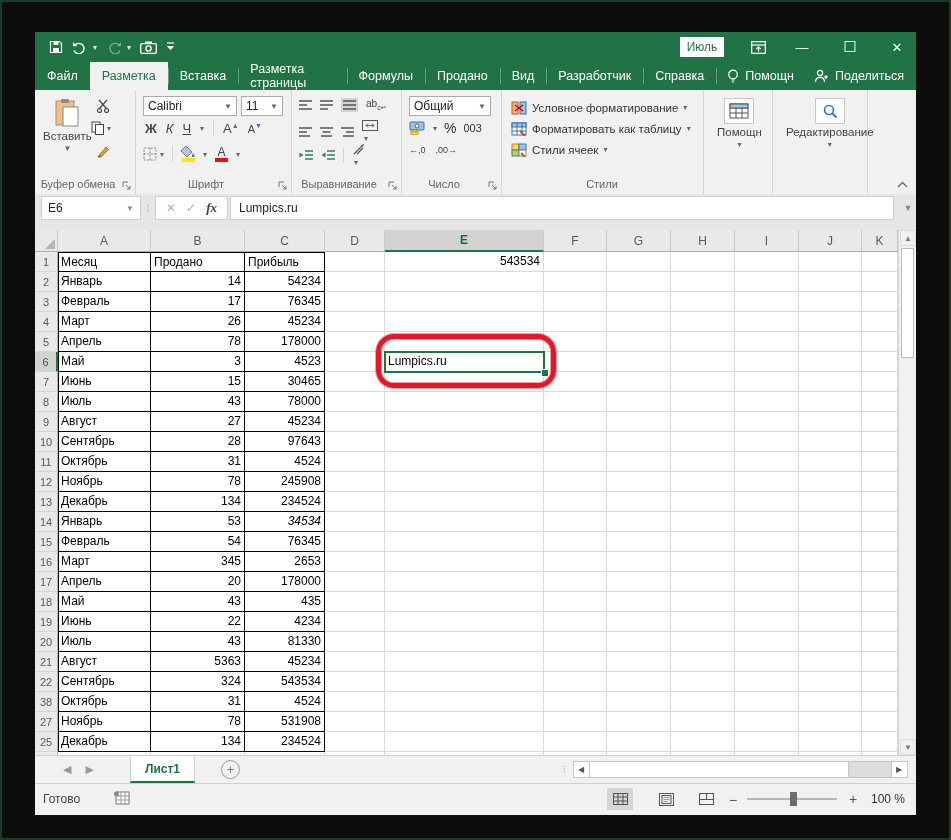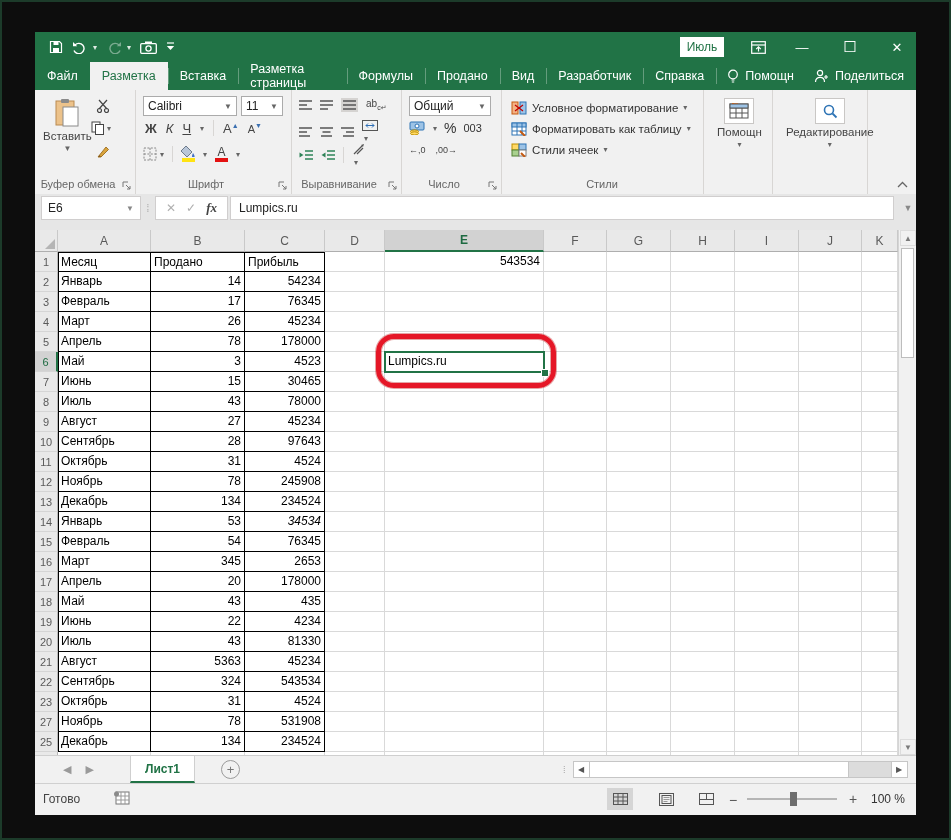--- a/index.html
+++ b/index.html
@@ -795,21 +795,21 @@
             <div class="cell" style="width: 60px;"></div>
             <div class="cell" style="width: 159px;"></div>
             <div class="cell" style="width: 63px;"></div>
             <div class="cell" style="width: 64px;"></div>
             <div class="cell" style="width: 64px;"></div>
             <div class="cell" style="width: 64px;"></div>
             <div class="cell" style="width: 63px;"></div>
             <div class="cell" style="width: 36px;"></div>
           </div>
           <div class="grow">
-            <div class="rh">23</div>
+            <div class="rh">38</div>
             <div class="cell tbl tleft" style="width: 93px;">Октябрь</div>
             <div class="cell tbl num" style="width: 94px;">31</div>
             <div class="cell tbl num" style="width: 80px;">4524</div>
             <div class="cell" style="width: 60px;"></div>
             <div class="cell" style="width: 159px;"></div>
             <div class="cell" style="width: 63px;"></div>
             <div class="cell" style="width: 64px;"></div>
             <div class="cell" style="width: 64px;"></div>
             <div class="cell" style="width: 64px;"></div>
             <div class="cell" style="width: 63px;"></div>

